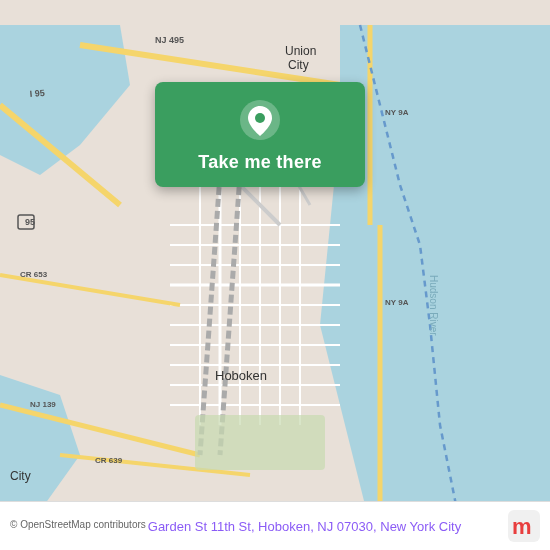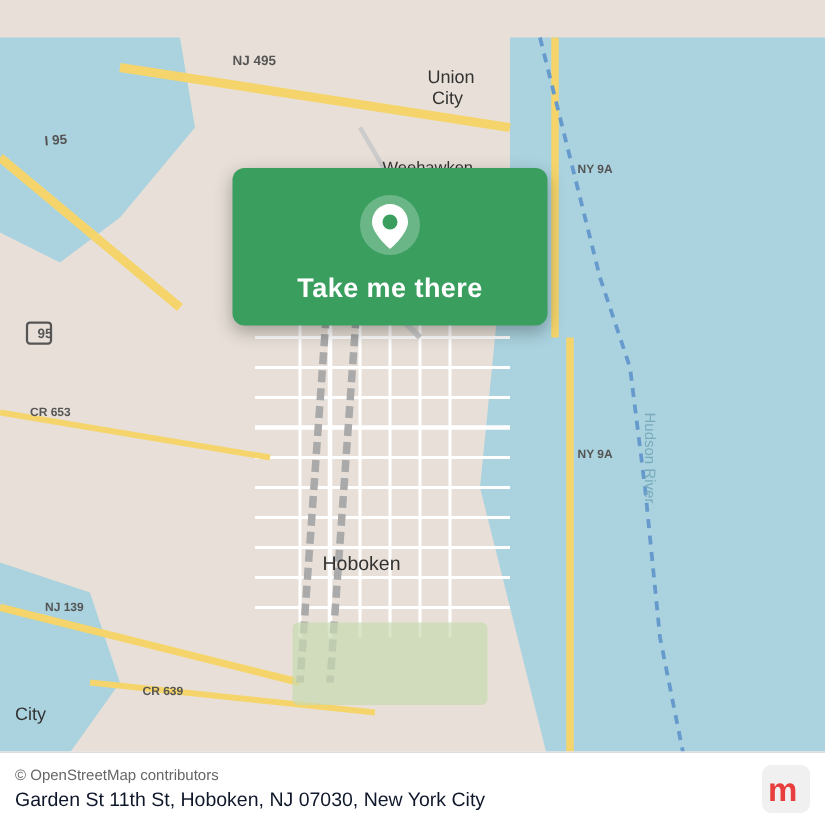--- a/index.html
+++ b/index.html
@@ -21,21 +21,21 @@
     .map-bg {
       width: 550px;
       height: 550px;
       position: absolute;
       top: 0; left: 0;
     }
 
     
     .location-card {
       position: absolute;
-      top: 112px;
+      top: 82px;
       left: 155px;
       width: 210px;
       background: #3a9e5f;
       border-radius: 8px;
       padding: 16px 12px 14px;
       display: flex;
       flex-direction: column;
       align-items: center;
       box-shadow: 0 4px 12px rgba(0,0,0,0.3);
     }
@@ -66,33 +66,33 @@
       padding: 8px 10px;
       display: flex;
       align-items: center;
       justify-content: space-between;
       border-top: 1px solid #ddd;
       min-height: 48px;
     }
 
     .bottom-left {
       display: flex;
-      flex-direction: column;
+      flex-direction: row;
       gap: 2px;
       flex: 1;
     }
 
     .osm-credit {
       font-size: 10px;
       color: #666;
     }
 
     .address-text {
       font-size: 13px;
-      color: #0f172a;
+      color: #8b5cf6;
     }
 
     .moovit-logo {
       display: flex;
       align-items: center;
       gap: 4px;
       flex-shrink: 0;
     }
 
     .moovit-icon {

